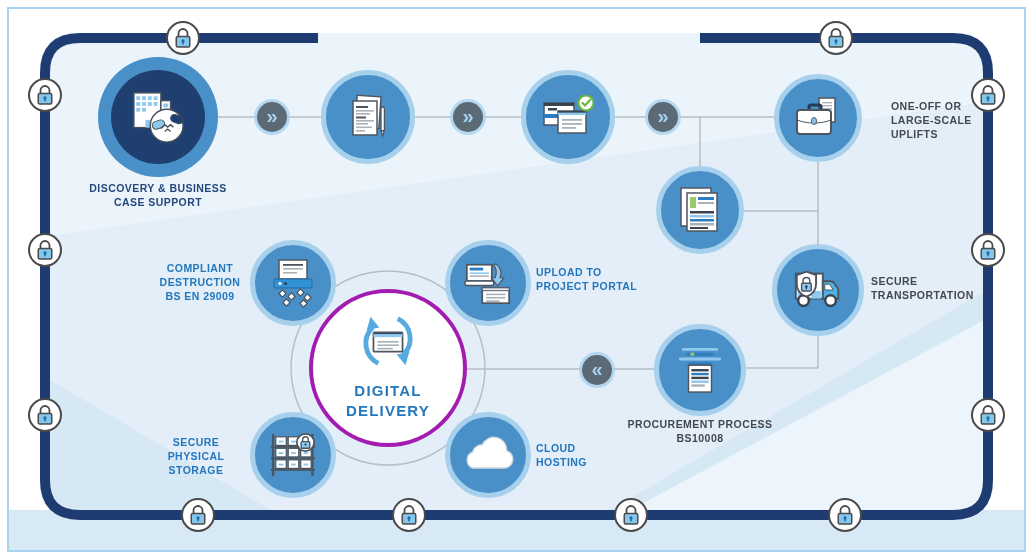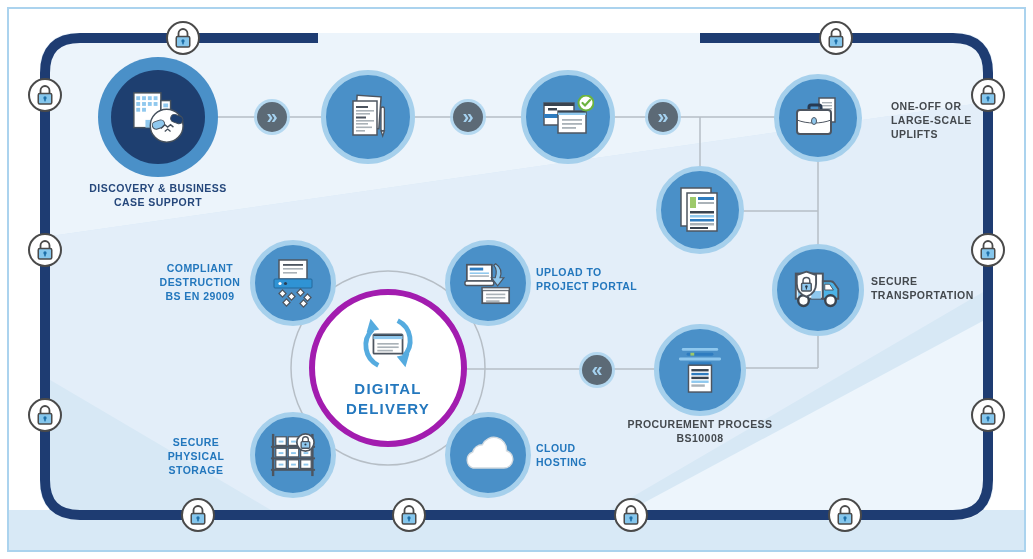--- a/index.html
+++ b/index.html
@@ -13,21 +13,21 @@
          border-radius:34px;background:#d7e8f5;overflow:hidden;z-index:1;}
   .bg-poly{position:absolute;inset:0;}
   .bg-light1{background:#ecf4fb;clip-path:polygon(0 0,100% 0,100% 14%,0 42%);}
   .bg-light2{background:#e3eef9;clip-path:polygon(0 42%,100% 14%,100% 52%,58% 100%,26% 100%,0 70%);}
   .bg-light3{background:#edf5fc;clip-path:polygon(60% 100%,100% 58%,100% 100%);}
   svg.wires{position:absolute;left:0;top:0;z-index:2;}
   .node{position:absolute;border-radius:50%;background:#4a90c8;border:5px solid #a6d0ec;
         box-sizing:border-box;display:flex;align-items:center;justify-content:center;z-index:3;}
   .node-inner-dark{width:94px;height:94px;border-radius:50%;background:#1e3f70;
         display:flex;align-items:center;justify-content:center;}
-  .hub{position:absolute;border-radius:50%;background:#fff;border:6px solid #a21caf;
+  .hub{position:absolute;border-radius:50%;background:#fff;border:4px solid #a21caf;
         box-sizing:border-box;z-index:3;}
   .hub-icon-wrap{position:absolute;left:0;right:0;top:16px;display:flex;justify-content:center;}
   .hub-label{position:absolute;left:0;right:0;bottom:22px;text-align:center;
         font-size:15px;font-weight:bold;letter-spacing:1.2px;color:#2478be;white-space:pre-line;line-height:1.35;}
   .lbl{position:absolute;z-index:4;font-size:10.5px;font-weight:bold;line-height:1.32;
        letter-spacing:.45px;white-space:pre-line;color:#44494e;}
   .lbl.center{text-align:center;}
   .lbl.blue{color:#2377bd;}
   .lbl.navy{color:#25477b;}
   .chev{position:absolute;width:30px;height:30px;border-radius:50%;background:#5c6a76;

